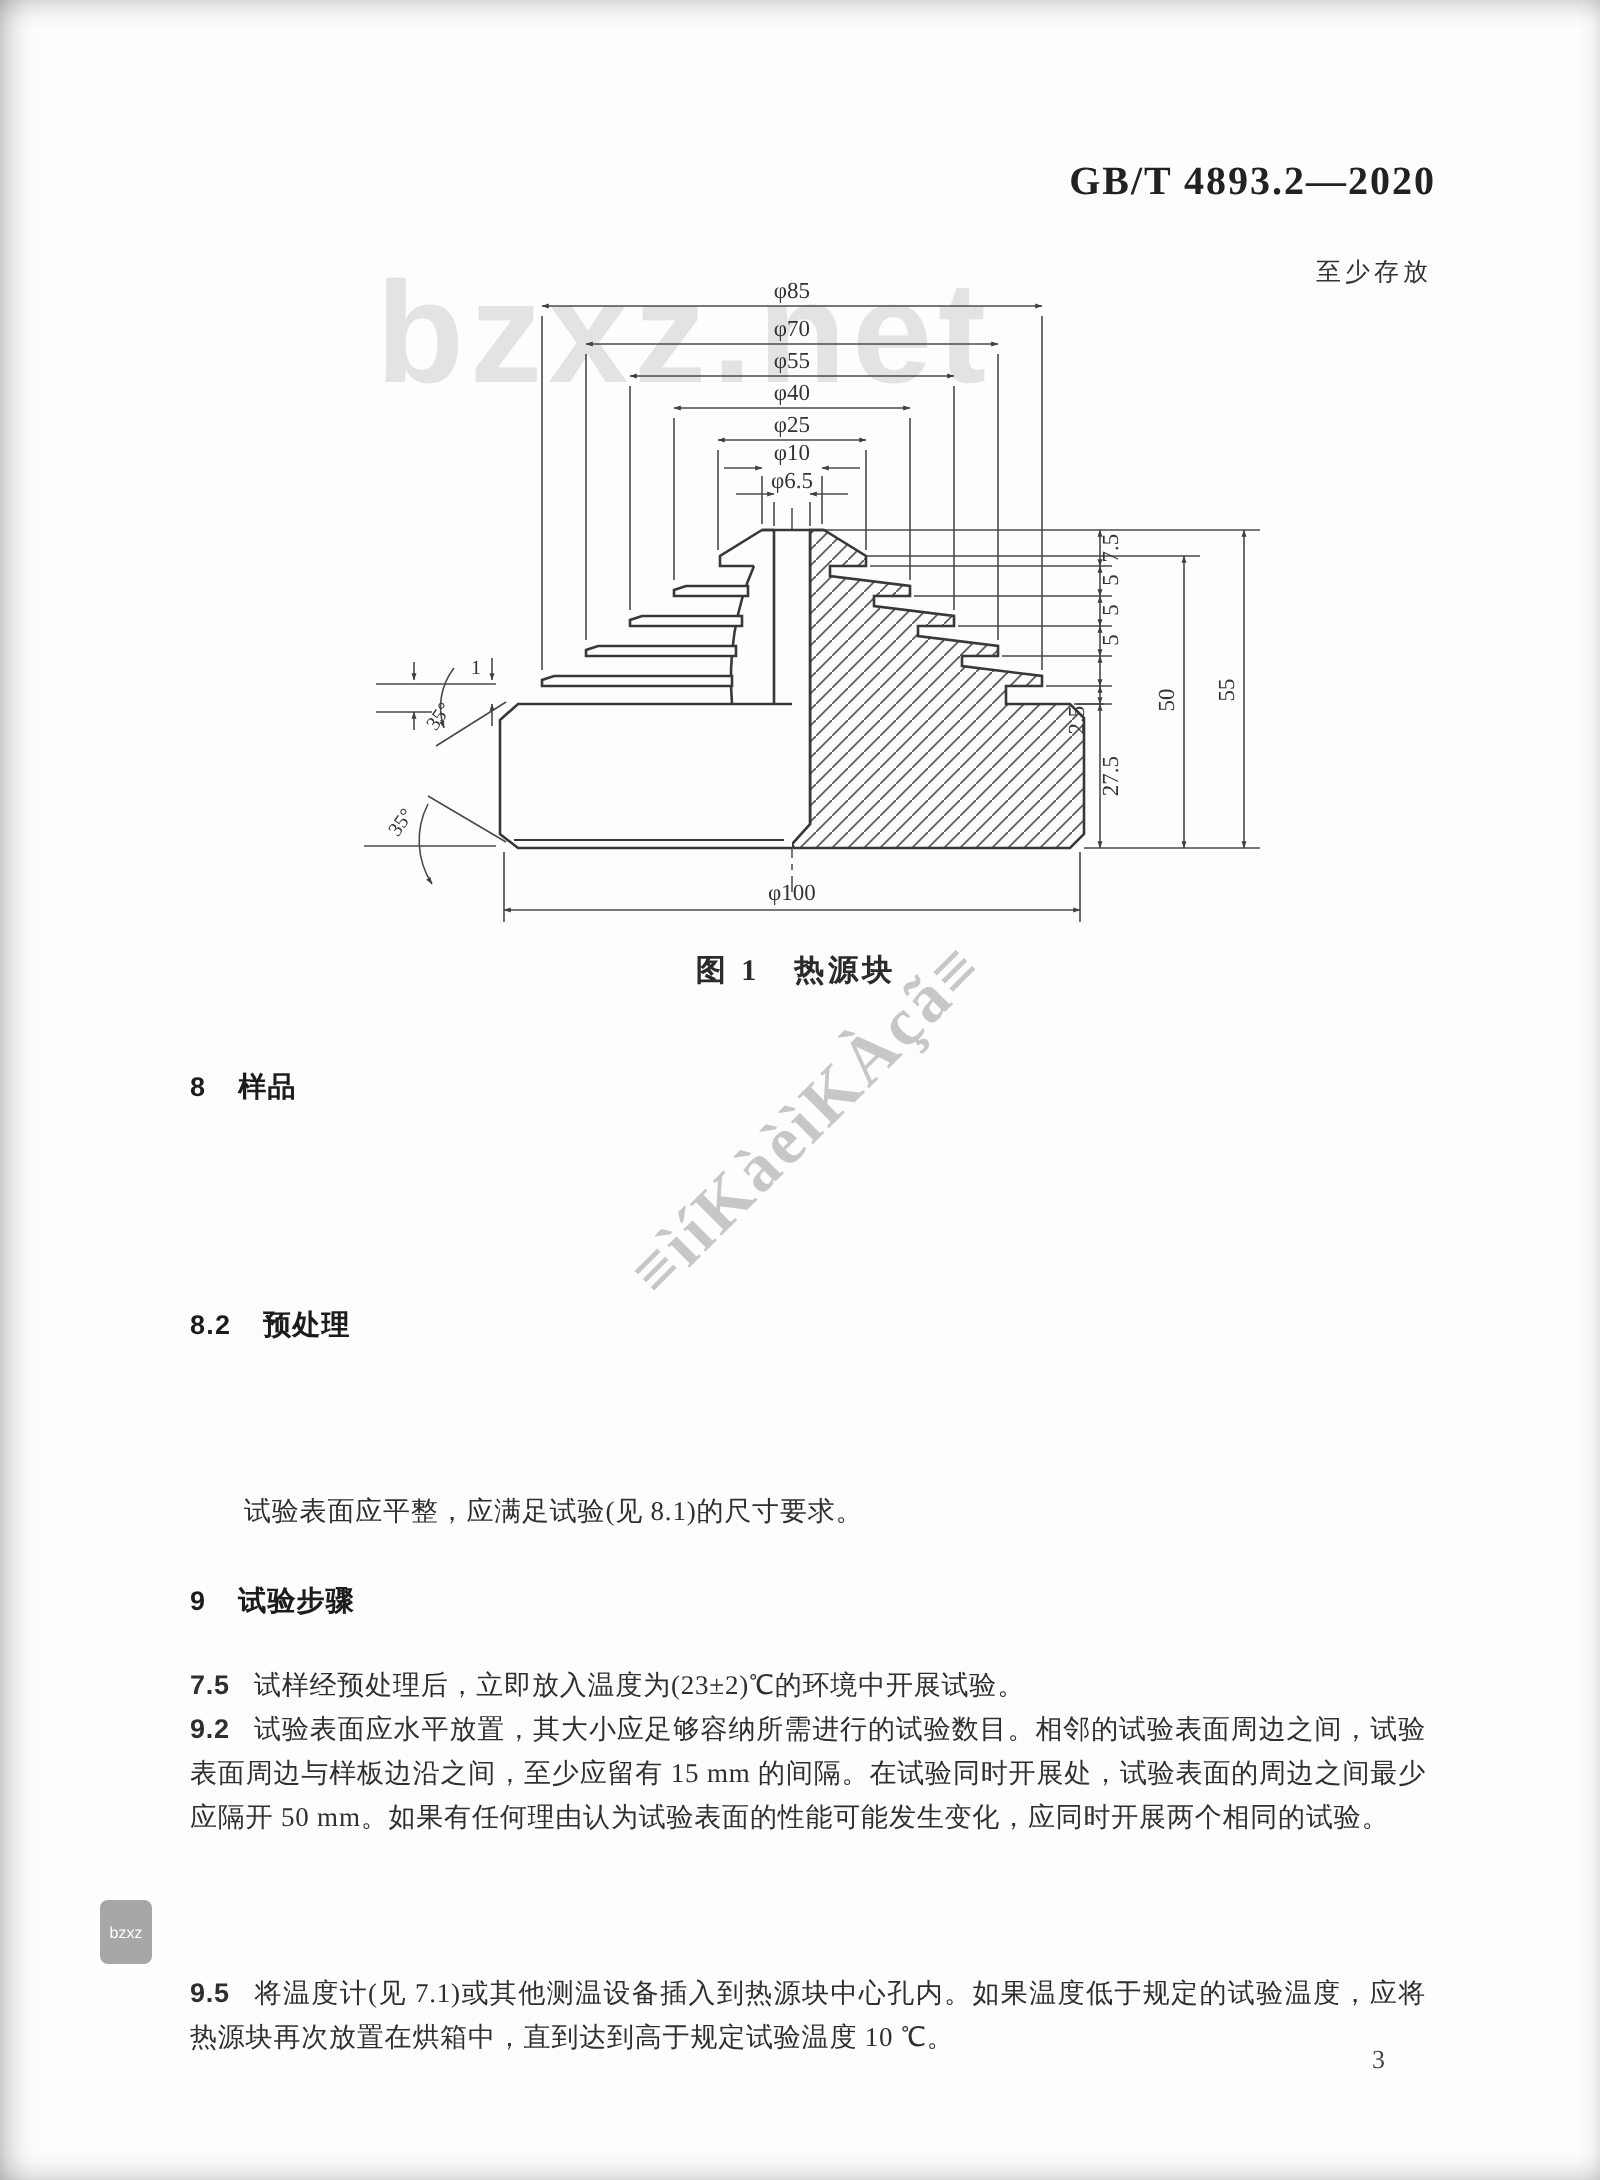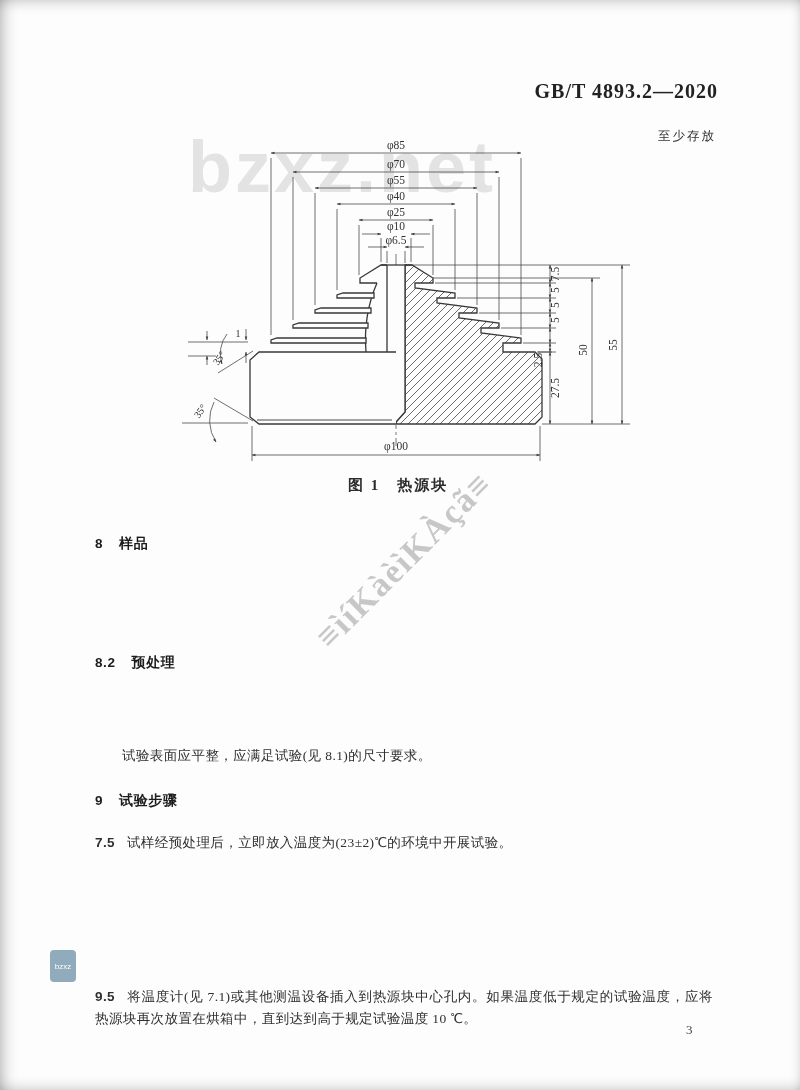--- a/index.html
+++ b/index.html
@@ -9,21 +9,21 @@
                    inset 0 12px 14px -10px rgba(0,0,0,.20),
                    inset -10px 0 12px -10px rgba(0,0,0,.14),
                    inset 0 -12px 14px -10px rgba(0,0,0,.18);}
   .hdr-code{position:absolute;top:80px;right:82px;font-size:20px;font-weight:bold;letter-spacing:1px;color:#222;}
   .hdr-units{position:absolute;top:128px;right:84px;font-size:12.5px;letter-spacing:2px;color:#333;}
   .wm-top{position:absolute;left:188px;top:126px;font-family:"Liberation Sans",sans-serif;
           font-size:72px;font-weight:bold;letter-spacing:3px;color:#e3e3e3;z-index:1;user-select:none;}
   .wm-diag{position:absolute;left:222px;top:540px;width:370px;height:46px;transform:rotate(-45deg);
            transform-origin:center;font-size:34px;font-weight:600;letter-spacing:2px;color:#c7c7c7;
            text-align:center;z-index:1;user-select:none;}
-  .wm-badge{position:absolute;left:50px;top:950px;width:26px;height:32px;background:#0c4a6e;opacity:.45;
+  .wm-badge{position:absolute;left:50px;top:950px;width:26px;height:32px;background:#404040;opacity:.45;
             border-radius:4px;color:#fff;font-family:"Liberation Sans",sans-serif;font-size:8px;
             display:flex;align-items:center;justify-content:center;z-index:1;}
   svg.drawing{position:absolute;left:0;top:0;z-index:2;}
   .textblock{position:absolute;left:95px;width:618px;z-index:2;font-size:13.5px;line-height:22px;
              text-align:justify;letter-spacing:.4px;}
   .heading{font-weight:bold;font-size:14px;color:#1c1c1c;letter-spacing:.6px;}
   .heading .num{margin-right:16px;font-family:"Liberation Sans",sans-serif;font-size:13.5px;}
   .para{text-indent:2em;}
   .item .num{font-weight:bold;font-family:"Liberation Sans",sans-serif;margin-right:12px;}
   .pageno{position:absolute;left:686px;top:1022px;font-size:13px;color:#444;z-index:2;}
@@ -154,18 +154,21 @@
 
   <div class="textblock para" style="top:745px">试验表面应平整，应满足试验(见 8.1)的尺寸要求。</div>
 
   <div class="textblock heading" style="top:790px">
     <span class="num">9</span><span>试验步骤</span>
   </div>
 
   <div class="textblock item" style="top:832px">
     <span class="num">7.5</span><span>试样经预处理后，立即放入温度为(23±2)℃的环境中开展试验。</span>
   </div>
+  <div class="textblock item" style="top:854px">
+    <span class="num">9.2</span><span>试验表面应水平放置，其大小应足够容纳所需进行的试验数目。相邻的试验表面周边之间，试验表面周边与样板边沿之间，至少应留有 15 mm 的间隔。在试验同时开展处，试验表面的周边之间最少应隔开 50 mm。如果有任何理由认为试验表面的性能可能发生变化，应同时开展两个相同的试验。</span>
+  </div>
   <div class="textblock item" style="top:986px">
     <span class="num">9.5</span><span>将温度计(见 7.1)或其他测温设备插入到热源块中心孔内。如果温度低于规定的试验温度，应将热源块再次放置在烘箱中，直到达到高于规定试验温度 10 ℃。</span>
   </div>
 
   <div class="pageno">3</div>
 </div>
 
 </body></html>

